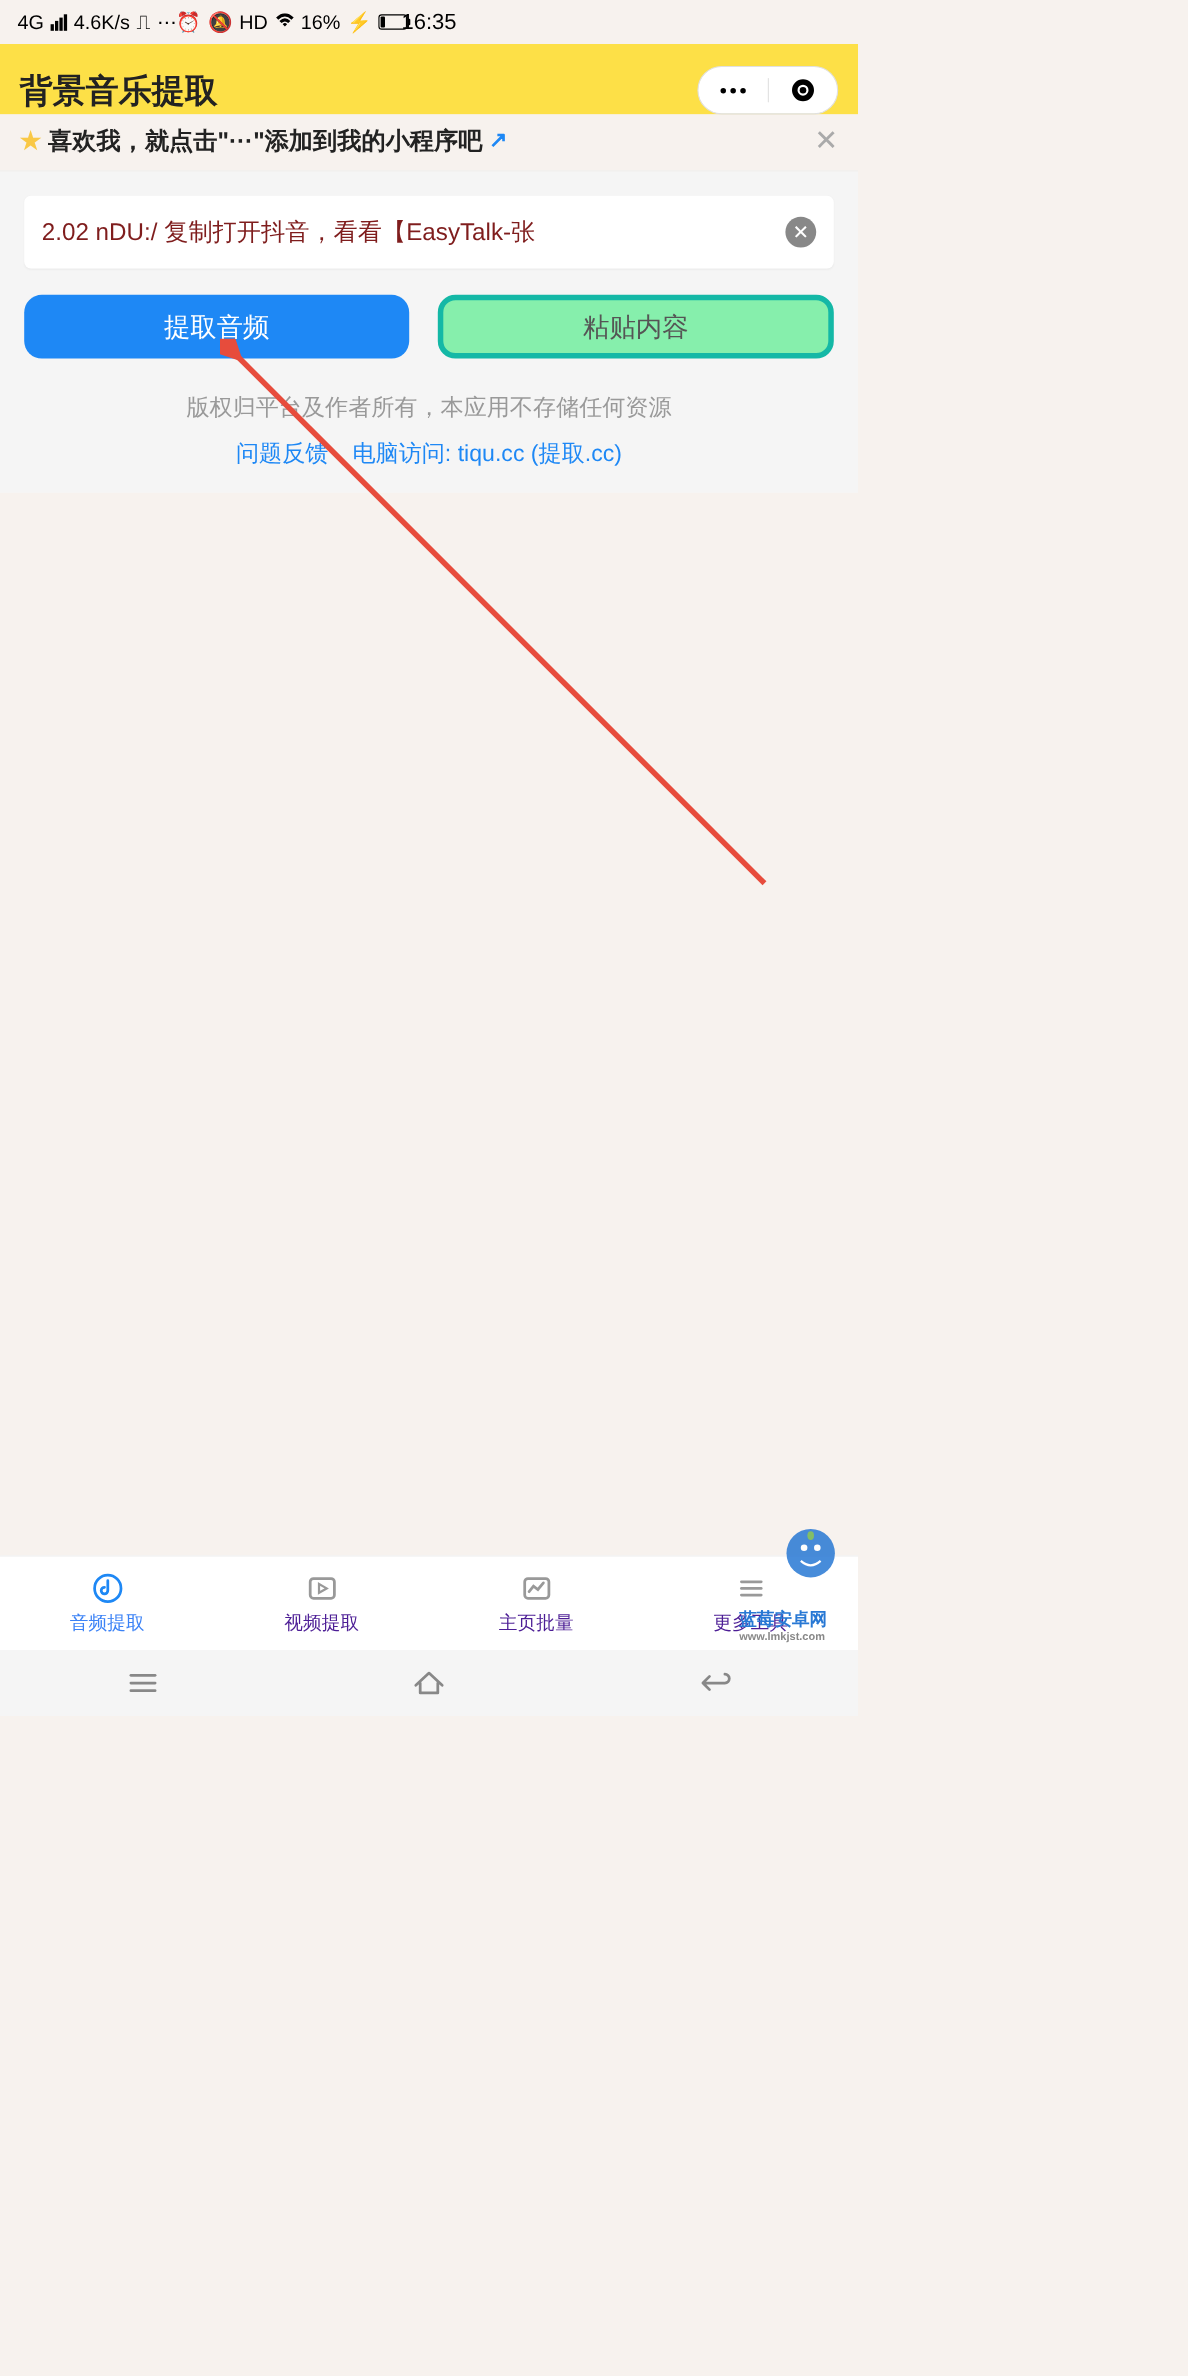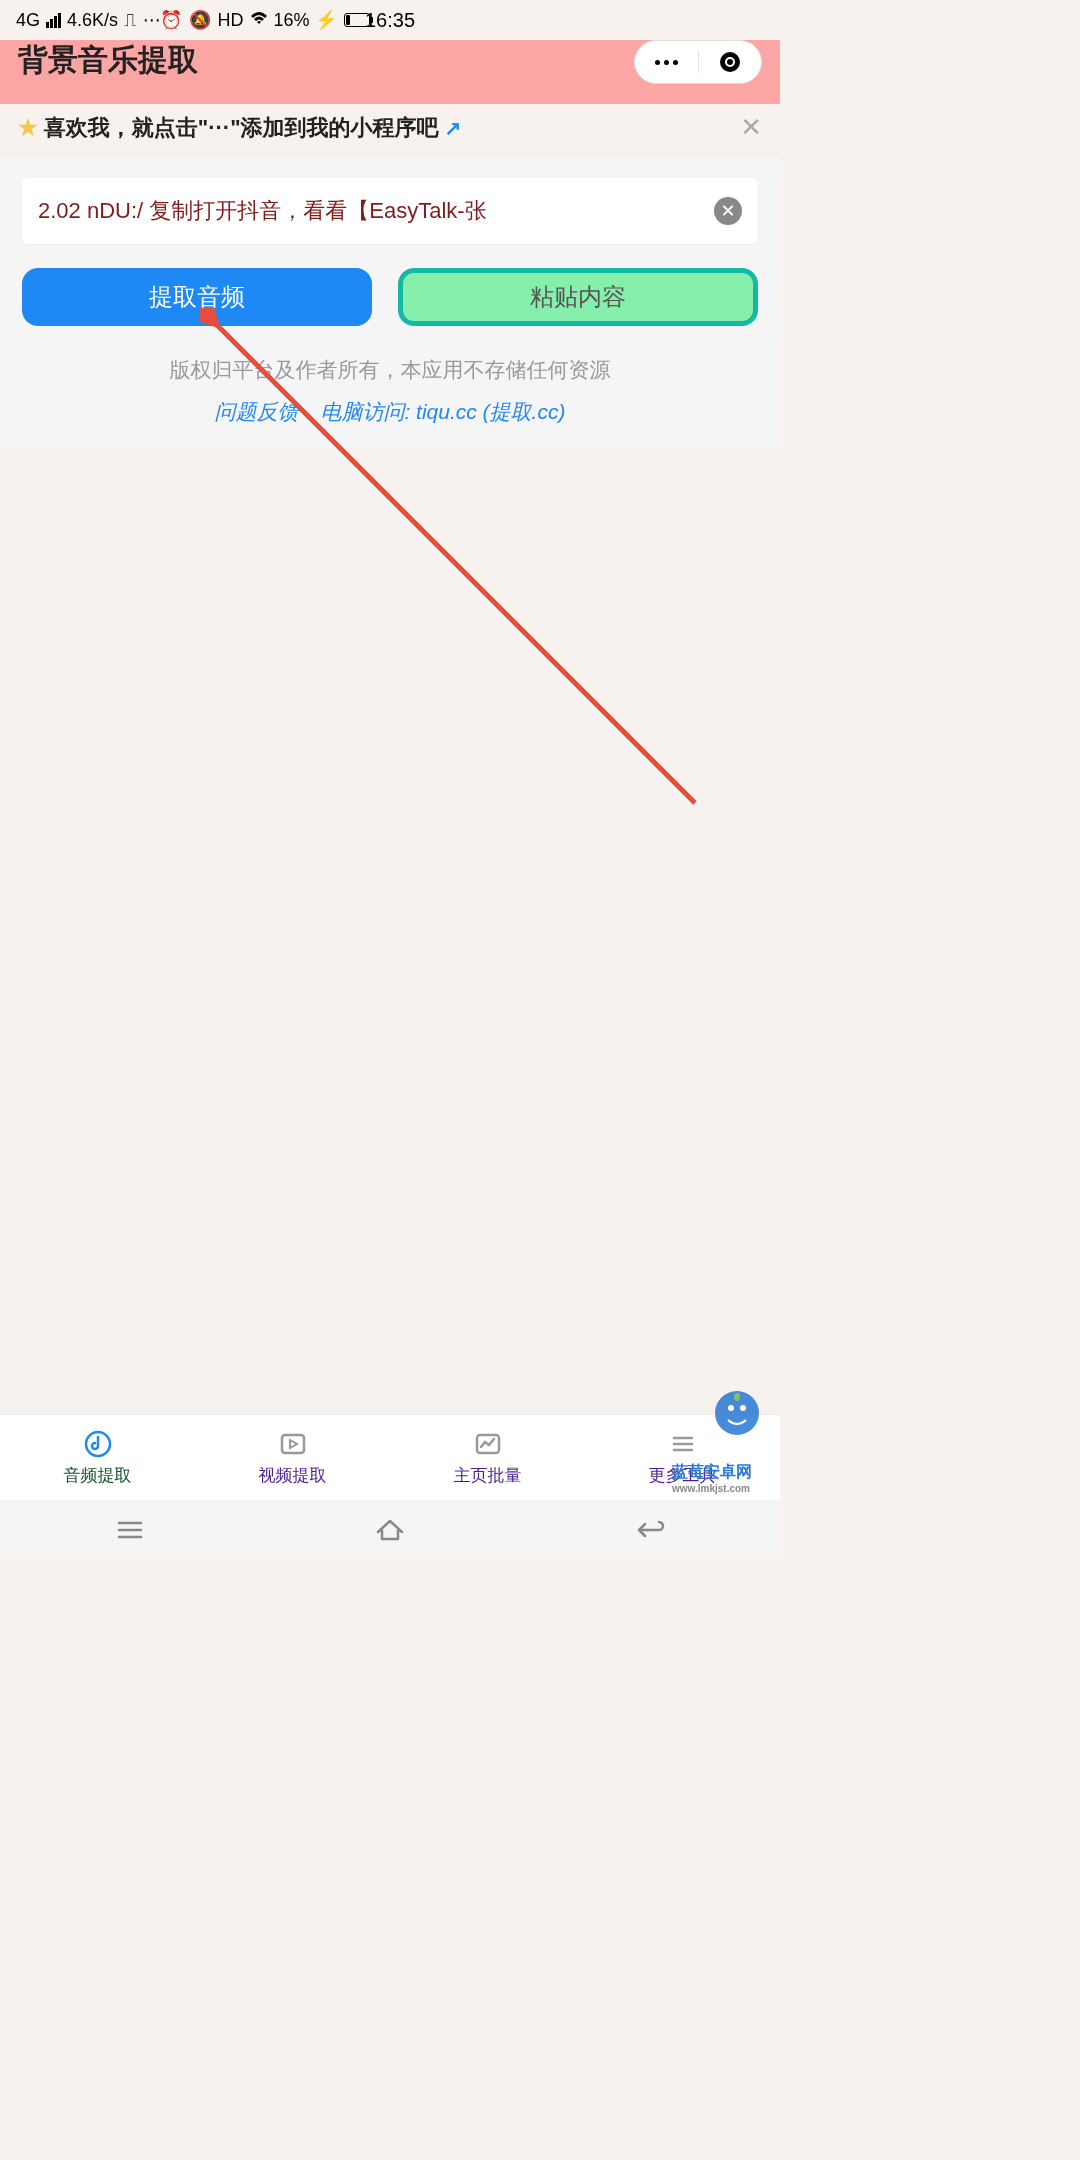--- a/index.html
+++ b/index.html
@@ -25,24 +25,24 @@
     .status-center { position:absolute; left:50%; transform:translateX(-50%); font-weight:500; font-size: 20px;}
     .status-right { display: flex; align-items: center; gap: 6px; }
     .signal-bars { display: inline-flex; align-items: flex-end; gap: 1px; }
     .signal-bars span { width: 3px; background: #000; display: inline-block; }
     .signal-bars span:nth-child(1){height:6px}.signal-bars span:nth-child(2){height:9px}.signal-bars span:nth-child(3){height:12px}.signal-bars span:nth-child(4){height:15px}
     .battery { width: 26px; height: 14px; border: 1.5px solid #000; border-radius: 3px; position: relative; }
     .battery::after { content:''; position:absolute; right:-4px; top:3px; width:2px; height:6px; background:#000; border-radius:0 1px 1px 0;}
     .battery-fill { position:absolute; left:1px; top:1px; bottom:1px; width: 16%; background:#000; border-radius:1px;}
     
     .app-header {
-      background: #fca5a5;
+      background: #fde047;
       height: 64px;
       display: flex;
-      align-items: flex-start;
+      align-items: flex-end;
       justify-content: space-between;
       padding: 0 18px;
     }
     .app-title { font-size: 30px; font-weight: 600; color: #222; }
     .capsule {
       width: 128px; height: 44px;
       border: 1px solid #e0e0e0;
       border-radius: 22px;
       display: flex;
       align-items: center;
@@ -84,40 +84,40 @@
     .btn-row { display:flex; gap:26px; margin-bottom:30px;}
     .btn {
       flex:1; height:58px; border-radius:16px;
       display:flex;align-items:center;justify-content:center;
       font-size: 24px;
     }
     .btn-primary { background:#1e88f5; color:#fff; }
     .btn-secondary { background:#86efac; color:#555; border:5px solid #14b8a6; }
     .copyright { text-align:center; font-size: 21px; color:#999; margin-bottom:14px;}
     .links { text-align:center; font-size: 21px; color:#1e88f5; }
-    .links span { margin: 14px 8px; font-style: italic;}
+    .links span { margin: 14px 8px;}
     
     .arrow-annotation {
       position:absolute;
       top: 308px;
       left: 200px;
       pointer-events:none;
     }
     
     .bottom-tabs {
       position:absolute;
       bottom: 60px;
       left:0;right:0;
       height: 86px;
       background:#fff;
       border-top:1px solid #eee;
       display:flex;
     }
     .tab { flex:1; display:flex; flex-direction:column; align-items:center; justify-content:center; gap:4px; color:#4c1d95; font-size:17px;}
-    .tab.active { color:#14532d; }
+    .tab.active { color:#3b82f6; }
     .tab-icon { width:32px;height:32px; display:flex;align-items:center;justify-content:center;}
     
     .sys-nav {
       position:absolute;
       bottom:0;left:0;right:0;height:60px;
       background: #f5f5f5;
       display:flex;
     }
     .sys-btn{flex:1;display:flex;align-items:center;justify-content:center;color:#888;}
     

